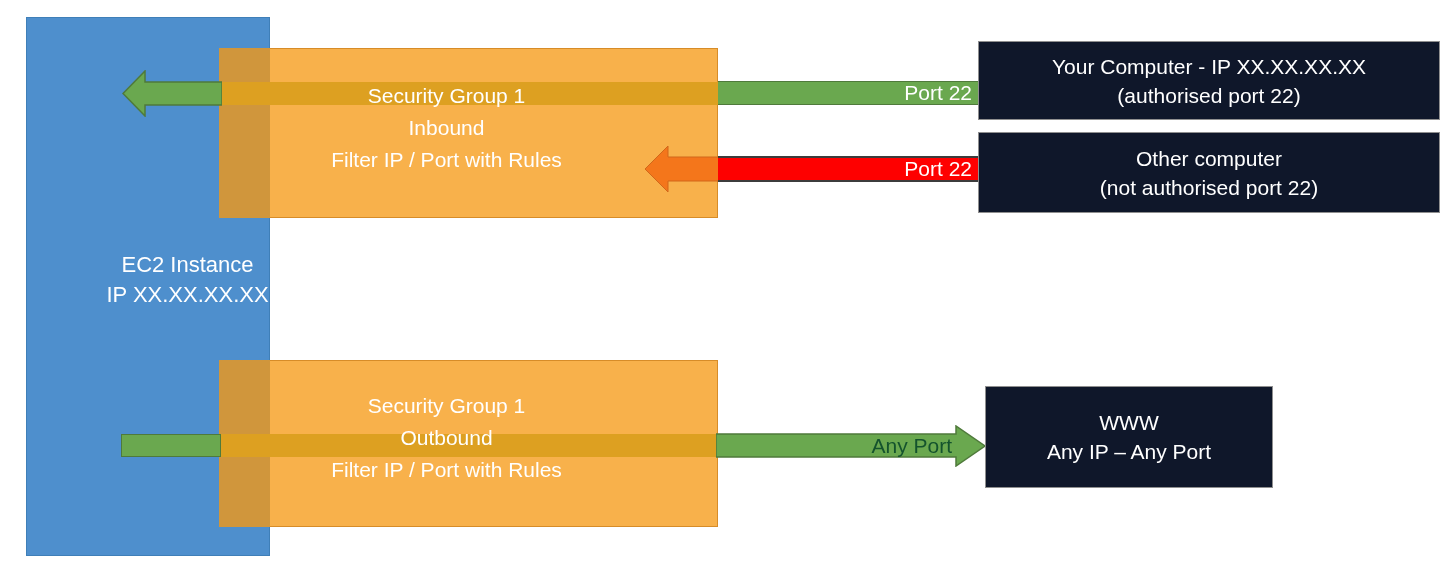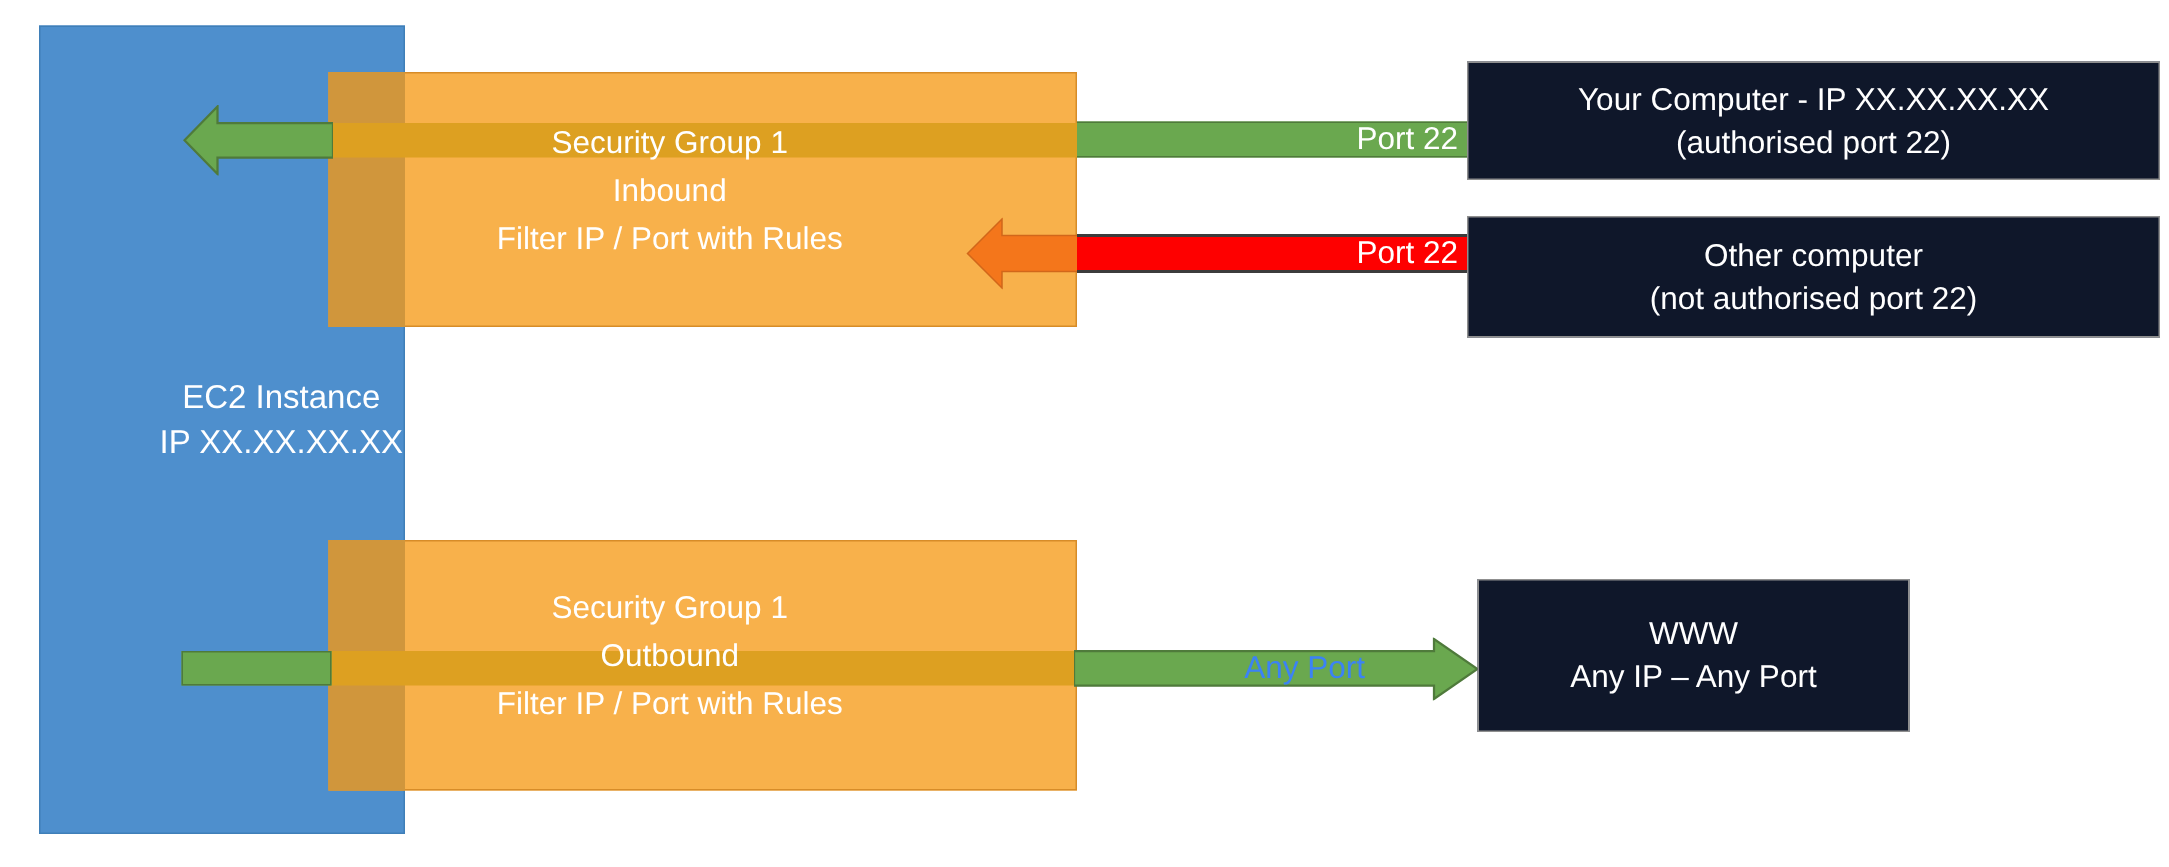--- a/index.html
+++ b/index.html
@@ -143,26 +143,26 @@
     z-index: 5;
   }
   
   .arrow-right-green {
     left: 716px; top: 425px;
     width: 270px; height: 42px;
     z-index: 5;
   }
   .arrow-right-label {
     position: absolute;
-    left: 672px; top: 434px;
+    left: 714px; top: 434px;
     width: 238px;
     height: 23px;
     line-height: 23px;
     text-align: right;
-    color: #3b82f6;
+    color: #14532d;
     font-size: 21px;
     z-index: 6;
     white-space: nowrap;
     pointer-events: none;
   }
 
   
   .gray-box {
     background: #0f172a;
     border: 1px solid #8f8f8f;
@@ -170,21 +170,21 @@
     font-size: 21px;
     line-height: 29px;
     display: flex;
     align-items: center;
     justify-content: center;
     text-align: center;
     white-space: pre-line;
     z-index: 7;
   }
   .gray-your-computer { left: 978px; top: 41px;  width: 462px; height: 79px; }
-  .gray-other-computer{ left: 978px; top: 144px; width: 462px; height: 81px; }
+  .gray-other-computer{ left: 978px; top: 132px; width: 462px; height: 81px; }
   .gray-www           { left: 985px; top: 386px; width: 288px; height: 102px; }
 </style>
 </head>
 <body>
 
 <div id="canvas">
 
   <div class="abs ec2-box"></div>
 
   <div class="abs sg-box sg-inbound"></div>

